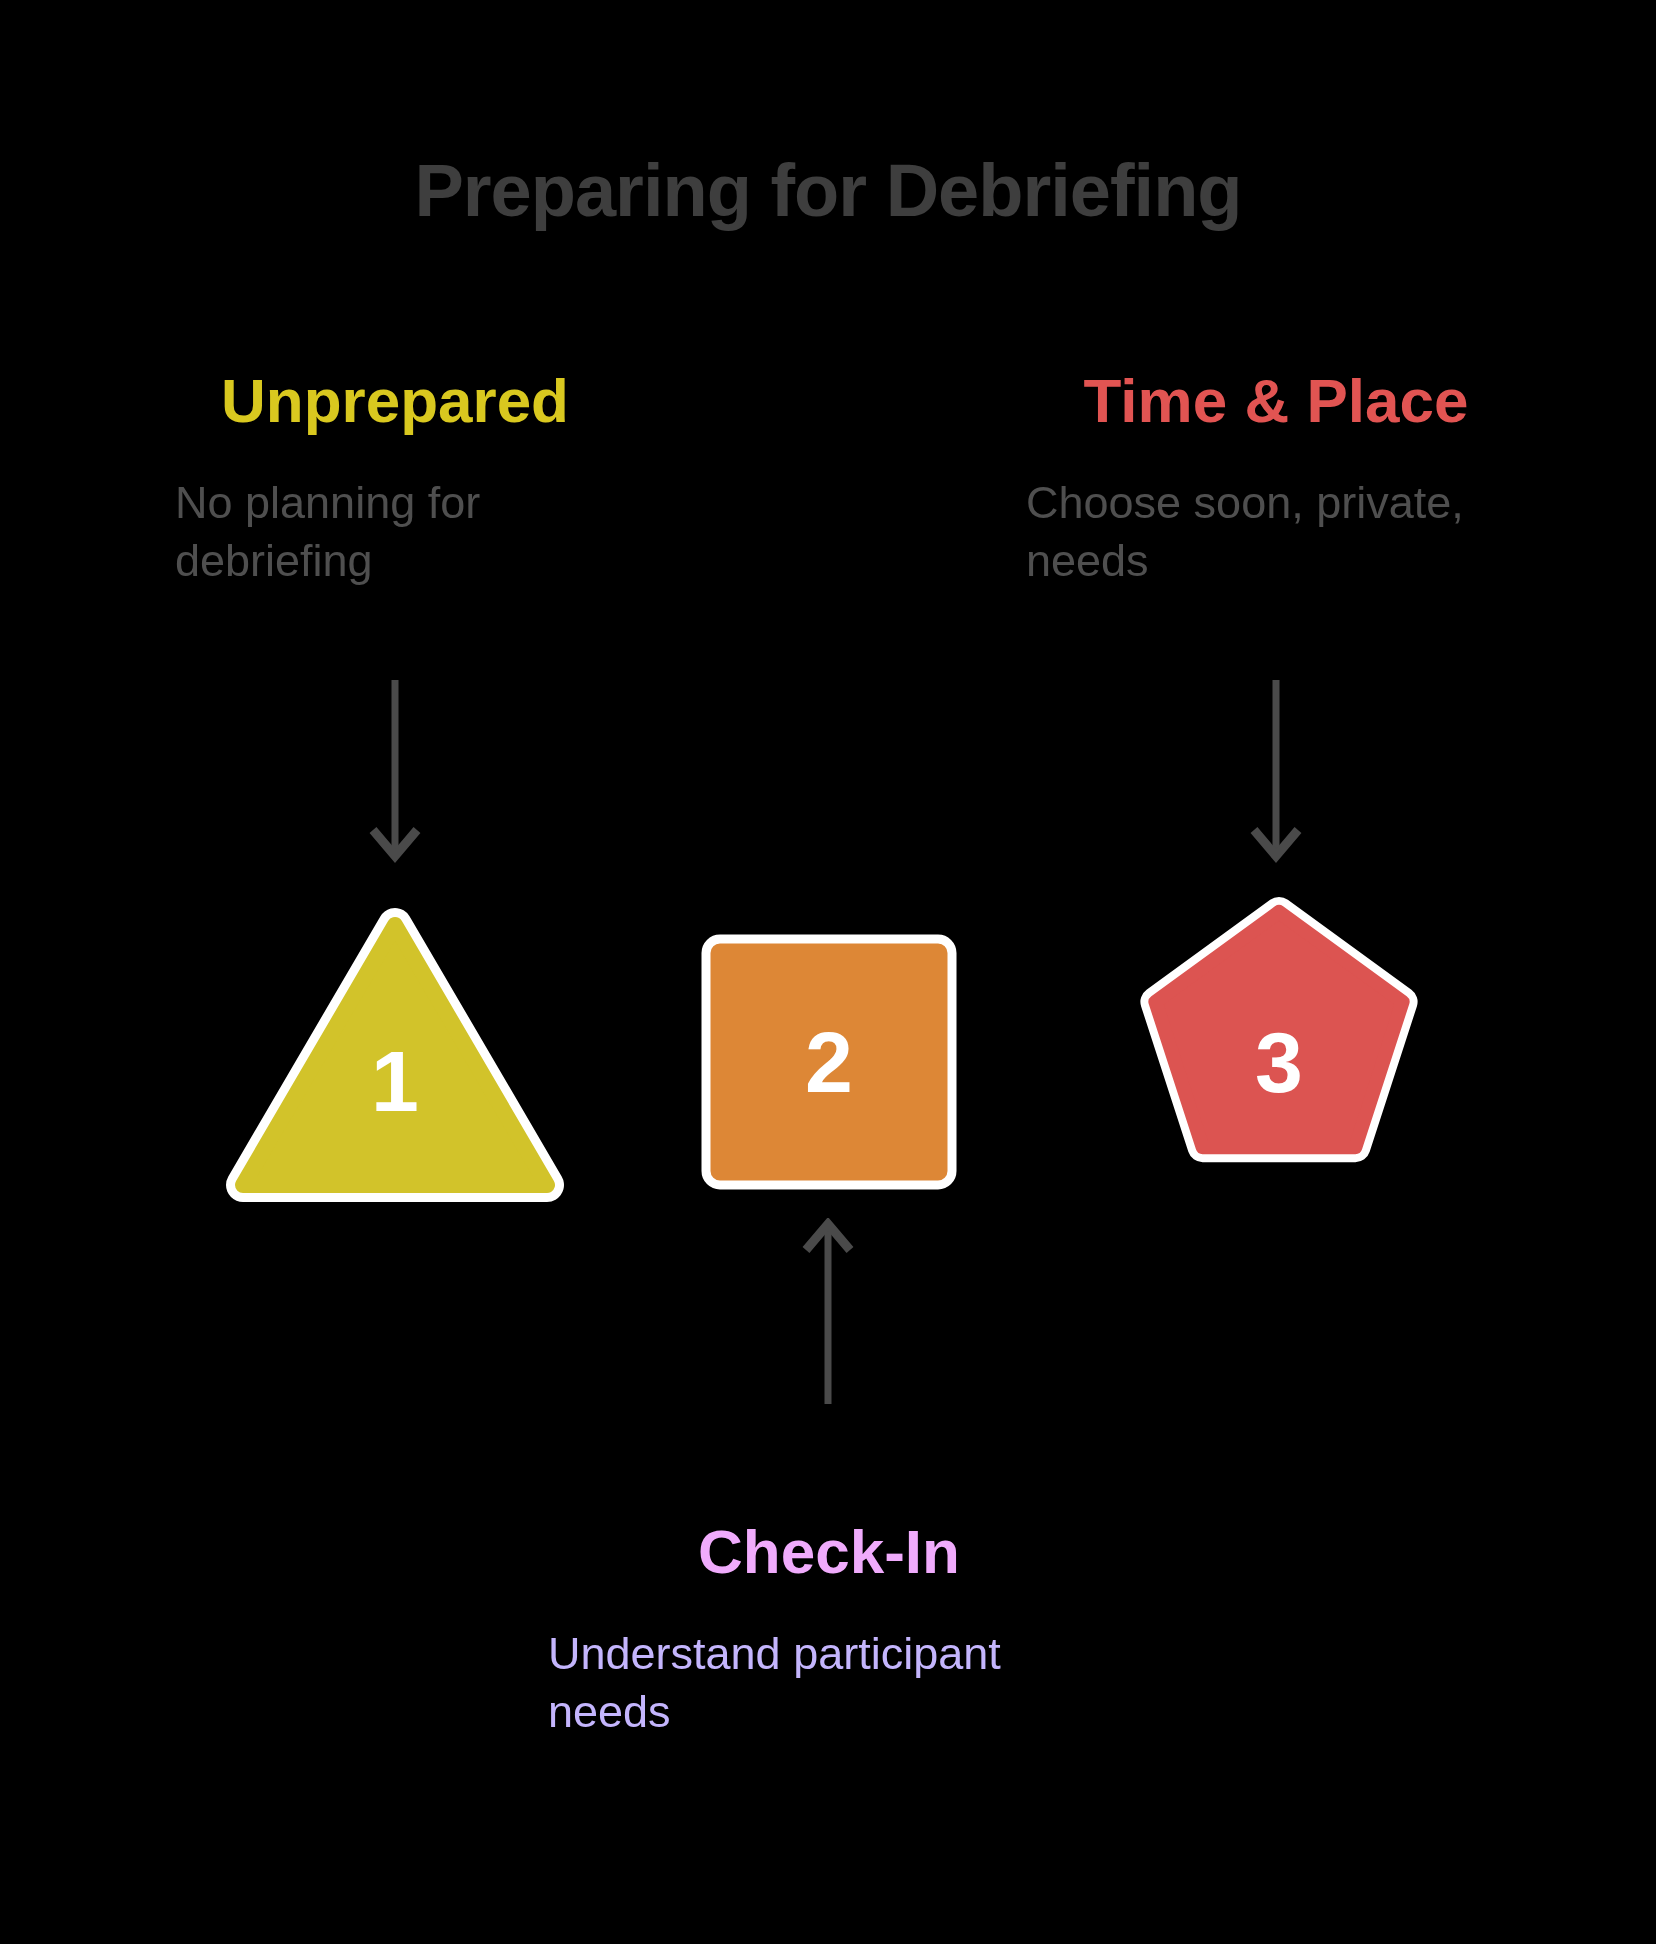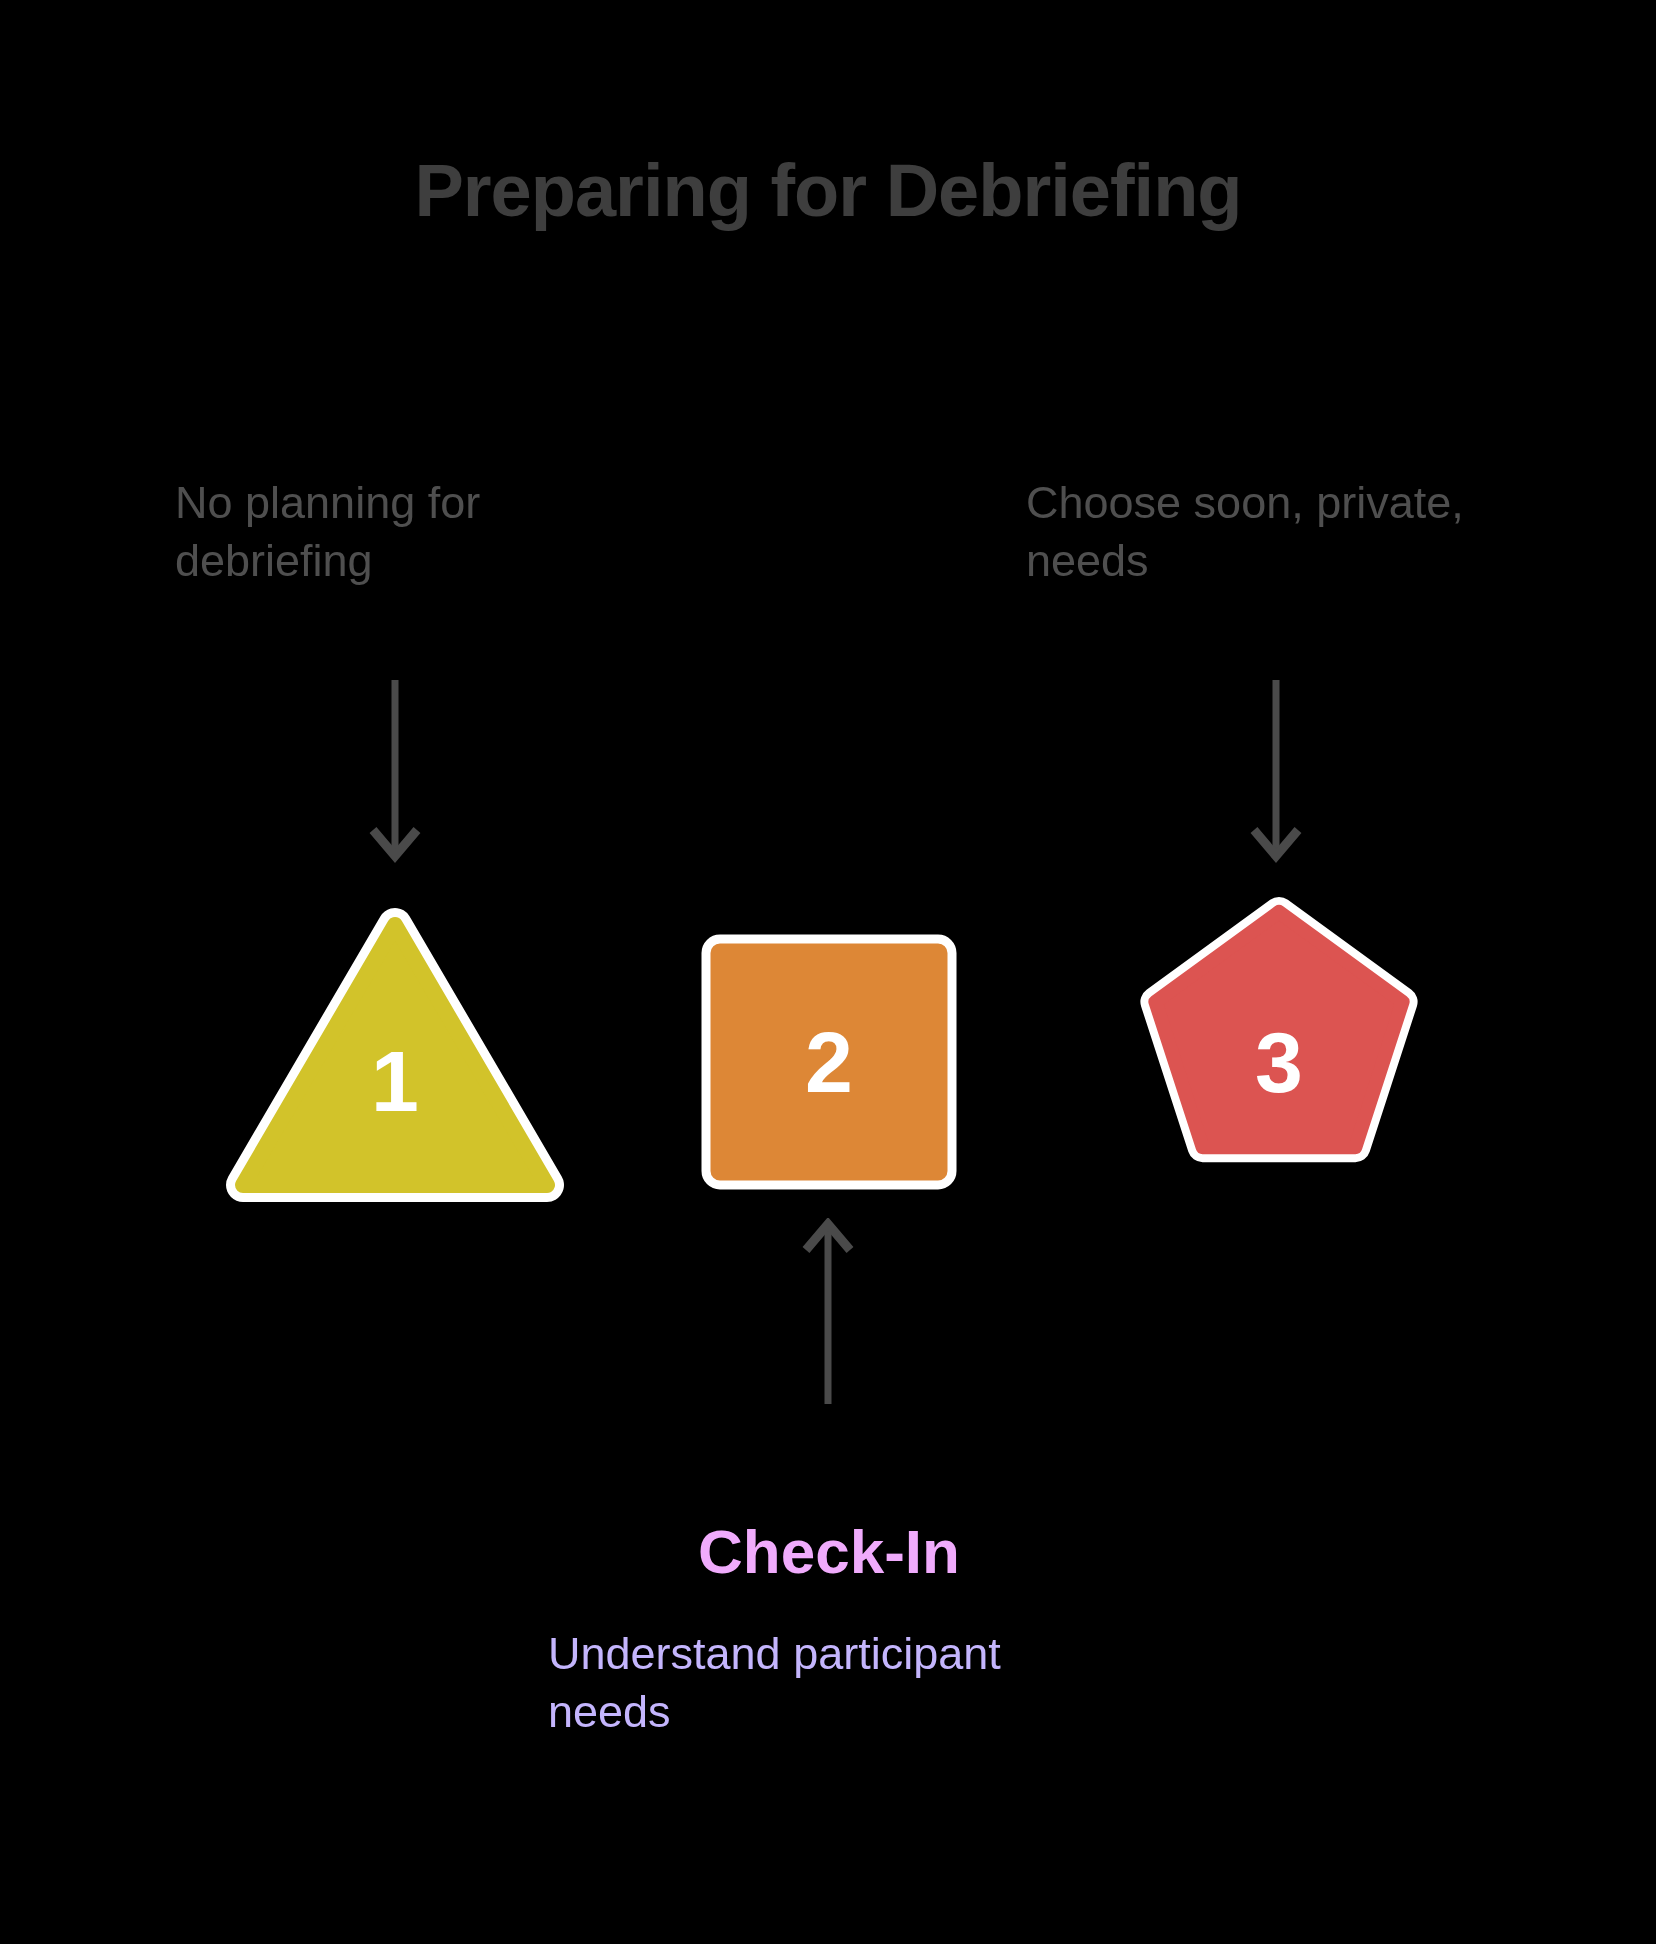--- a/index.html
+++ b/index.html
@@ -57,20 +57,21 @@
   .num-offset-tri{padding-top:62px;box-sizing:border-box;}
   .num-offset-pent{padding-top:34px;box-sizing:border-box;}
 </style>
 </head>
 <body>
 
 <div class="canvas" style="background: rgb(0, 0, 0); padding-left: 39px;">
 
   <div class="title" style="color: rgb(62, 62, 62);">Preparing for Debriefing</div>
 
+  <div class="step-label" style="left: 145px; top: 370px; width: 500px; color: rgb(217, 200, 31);">Unprepared</div>
   <div class="step-desc" style="left: 175px; top: 474px; width: 440px; color: rgb(79, 79, 79);">No planning for debriefing</div>
 
   <svg class="arrow" style="left:365px; top:676px;" width="60" height="190" viewBox="0 0 60 190">
     <line x1="30" y1="4" x2="30" y2="178" stroke-width="7" fill="none" style="stroke: rgb(74, 74, 74);"></line>
     <polyline points="8,154 30,180 52,154" stroke-width="9" fill="none" style="stroke: rgb(74, 74, 74);"></polyline>
   </svg>
 
   <div class="shape" style="left:215px; top:885px; width:360px; height:330px;">
     <svg width="360" height="330" viewBox="0 0 360 330">
       <polygon points="180,40 332,300 28,300" stroke-width="34" stroke-linejoin="round" style="fill: rgb(255, 255, 255); stroke: rgb(255, 255, 255);"></polygon>
@@ -87,20 +88,21 @@
   </div>
 
   <svg class="arrow" style="left:798px; top:1218px;" width="60" height="190" viewBox="0 0 60 190">
     <line x1="30" y1="10" x2="30" y2="186" stroke-width="7" fill="none" style="stroke: rgb(74, 74, 74);"></line>
     <polyline points="8,32 30,6 52,32" stroke-width="9" fill="none" style="stroke: rgb(74, 74, 74);"></polyline>
   </svg>
 
   <div class="step-label" style="left: 579px; top: 1521px; width: 500px; color: #f0abfc;">Check-In</div>
   <div class="step-desc" style="left: 548px; top: 1625px; width: 560px; color: #c4b5fd;">Understand participant needs</div>
 
+  <div class="step-label" style="left: 1026px; top: 370px; width: 500px; color: rgb(225, 84, 82);">Time &amp; Place</div>
   <div class="step-desc" style="left: 1026px; top: 474px; width: 500px; color: rgb(79, 79, 79);">Choose soon, private, needs</div>
 
   <svg class="arrow" style="left:1246px; top:676px;" width="60" height="190" viewBox="0 0 60 190">
     <line x1="30" y1="4" x2="30" y2="178" stroke-width="7" fill="none" style="stroke: rgb(74, 74, 74);"></line>
     <polyline points="8,154 30,180 52,154" stroke-width="9" fill="none" style="stroke: rgb(74, 74, 74);"></polyline>
   </svg>
 
   <div class="shape" style="left:1124px; top:890px; width:310px; height:310px;">
     <svg width="310" height="310" viewBox="0 0 310 310">
       <polygon points="155,22 278.6,111.8 231.4,257.2 78.6,257.2 31.4,111.8" stroke-width="30" stroke-linejoin="round" style="fill: rgb(255, 255, 255); stroke: rgb(255, 255, 255);"></polygon>

